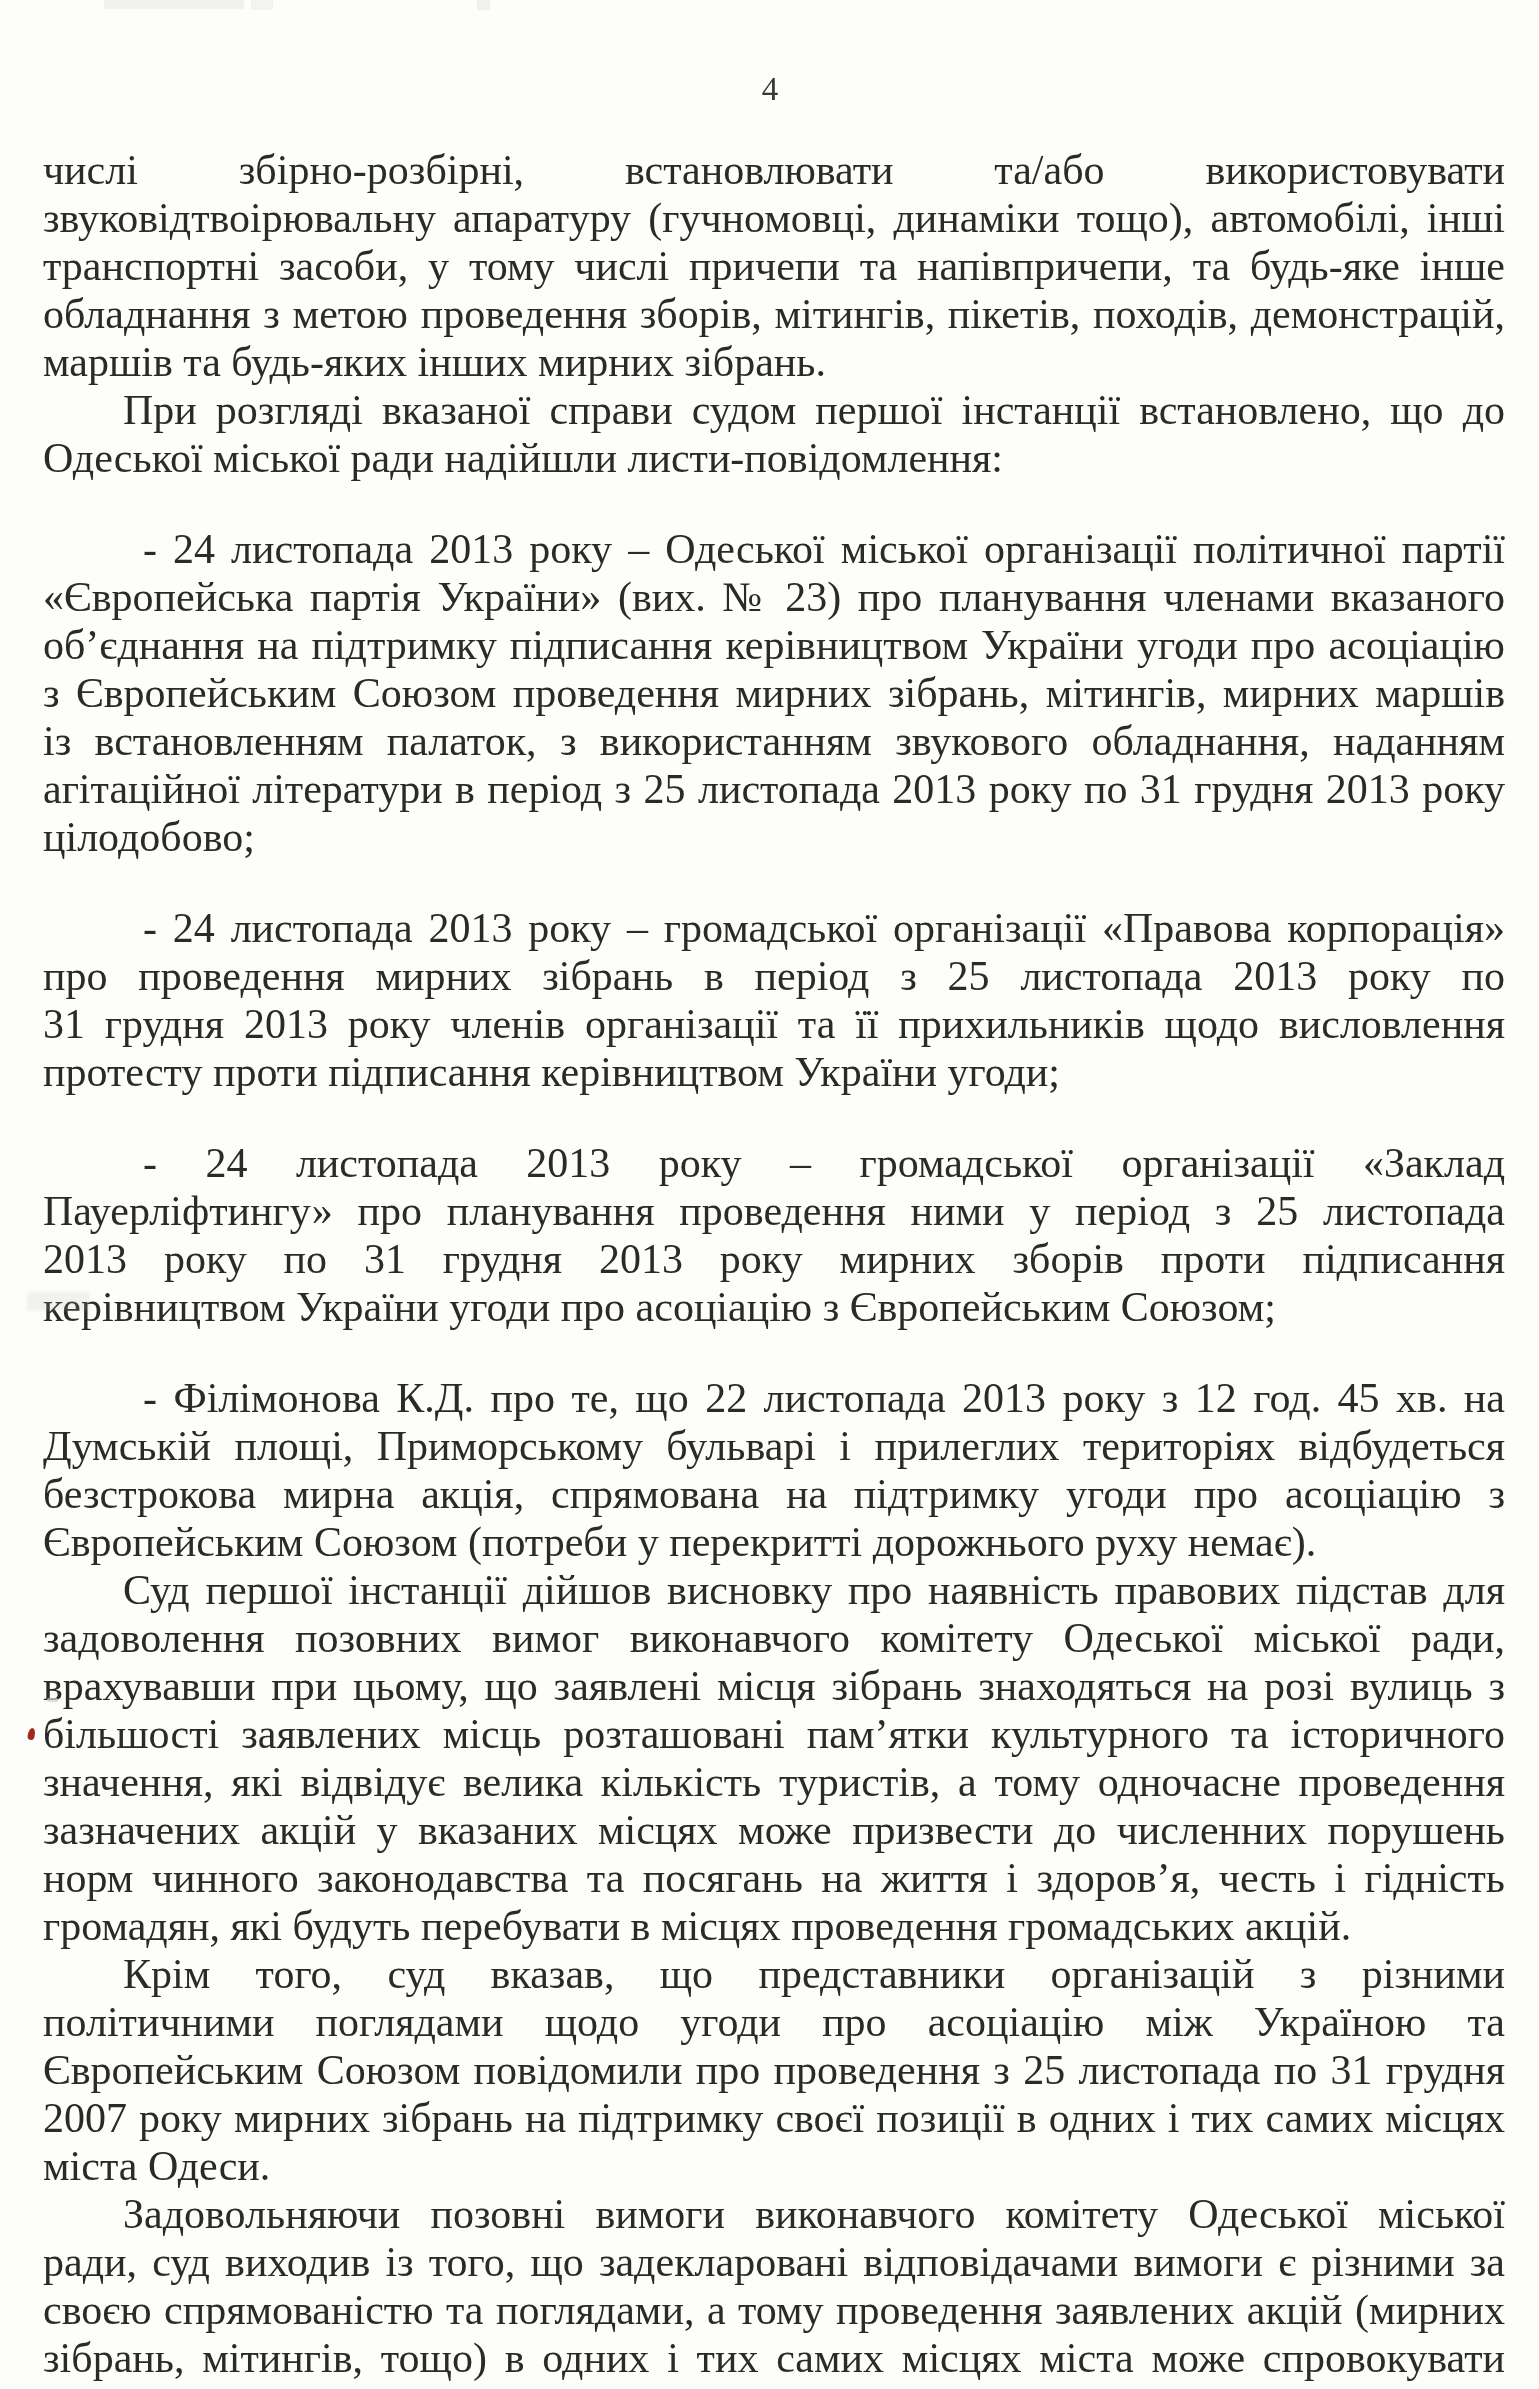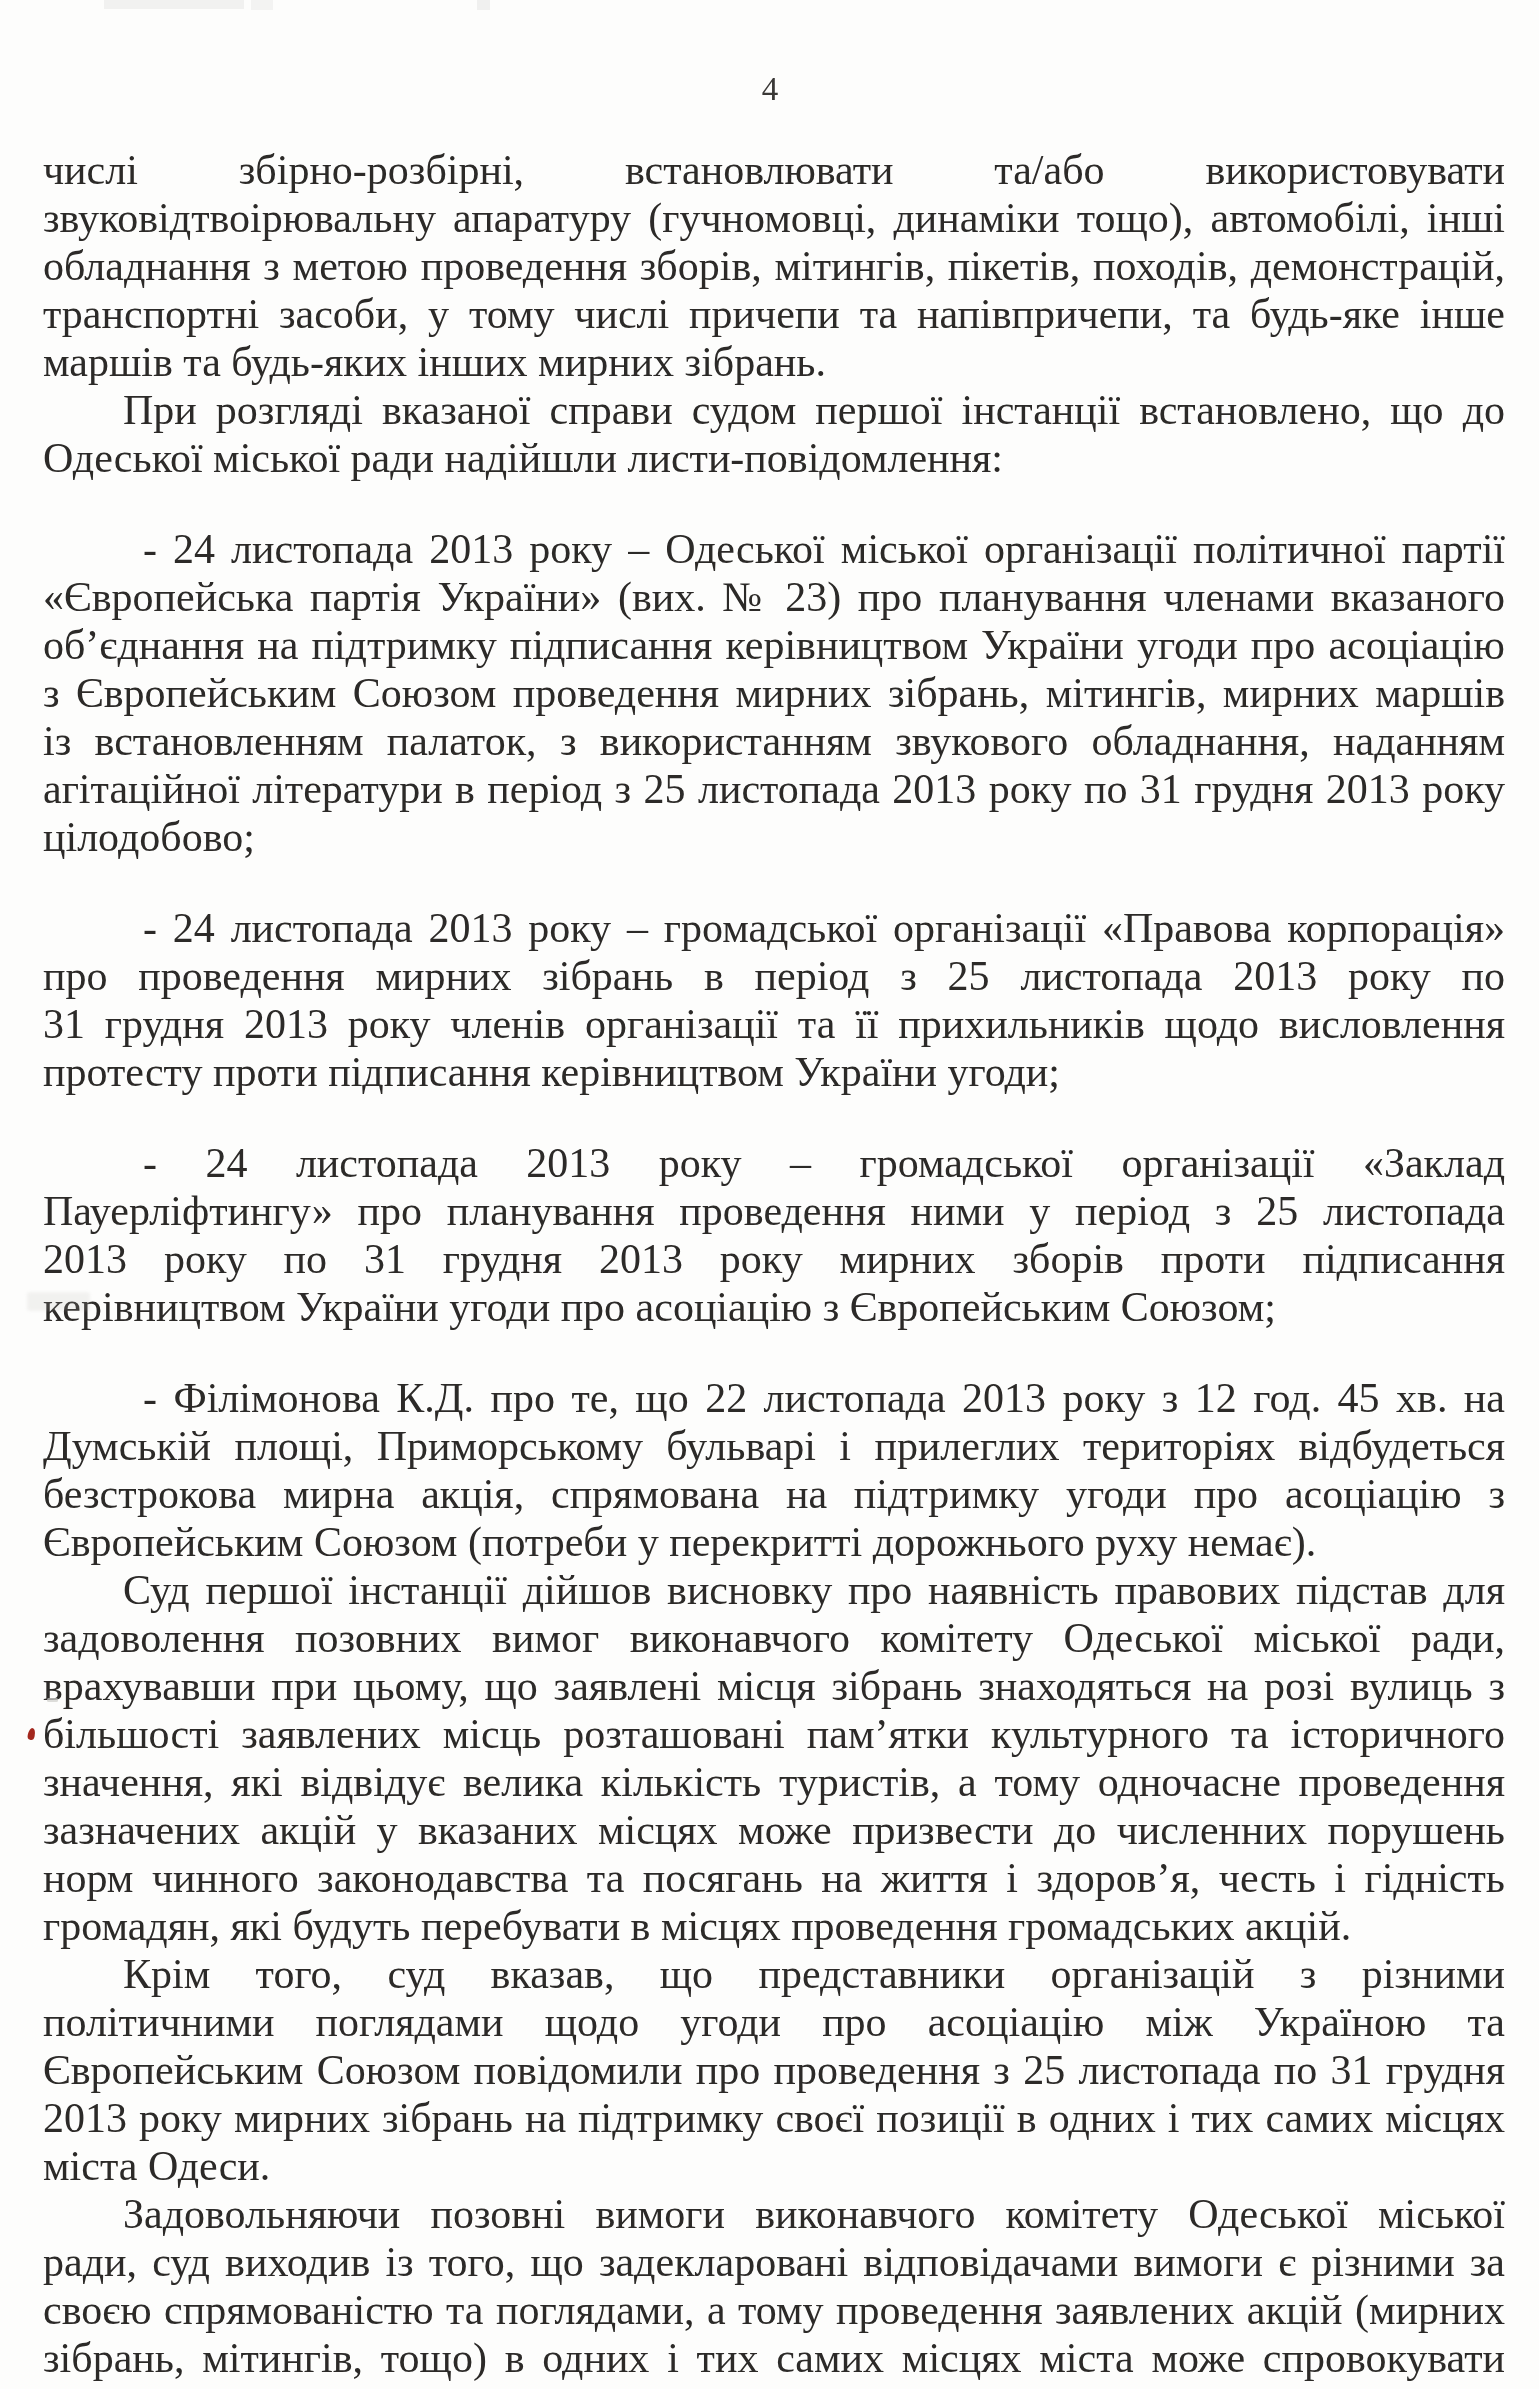--- a/index.html
+++ b/index.html
@@ -81,22 +81,22 @@
   <div class="artifact strip-1"></div>
   <div class="artifact strip-2"></div>
   <div class="artifact strip-3"></div>
 
   <div class="page-number">4</div>
 
   <div class="content" id="content">
       <div class="paragraph">
         <div class="line">числі збірно-розбірні, встановлювати та/або використовувати</div>
         <div class="line">звуковідтвоірювальну апаратуру (гучномовці, динаміки тощо), автомобілі, інші</div>
+        <div class="line">транспортні засоби, у тому числі причепи та напівпричепи, та будь-яке інше</div>
         <div class="line">обладнання з метою проведення зборів, мітингів, пікетів, походів, демонстрацій,</div>
-        <div class="line">транспортні засоби, у тому числі причепи та напівпричепи, та будь-яке інше</div>
         <div class="line last">маршів та будь-яких інших мирних зібрань.</div>
       </div>
       <div class="paragraph">
         <div class="line indent">При розгляді вказаної справи судом першої інстанції встановлено, що до</div>
         <div class="line last">Одеської міської ради надійшли листи-повідомлення:</div>
       </div>
       <div class="paragraph">
         <div class="line indent-dash">- 24 листопада 2013 року – Одеської міської організації політичної партії</div>
         <div class="line">«Європейська партія України» (вих. № 23) про планування членами вказаного</div>
         <div class="line">об’єднання на підтримку підписання керівництвом України угоди про асоціацію</div>
@@ -130,21 +130,21 @@
         <div class="line">більшості заявлених місць розташовані пам’ятки культурного та історичного</div>
         <div class="line">значення, які відвідує велика кількість туристів, а тому одночасне проведення</div>
         <div class="line">зазначених акцій у вказаних місцях може призвести до численних порушень</div>
         <div class="line">норм чинного законодавства та посягань на життя і здоров’я, честь і гідність</div>
         <div class="line last">громадян, які будуть перебувати в місцях проведення громадських акцій.</div>
       </div>
       <div class="paragraph">
         <div class="line indent">Крім того, суд вказав, що представники організацій з різними</div>
         <div class="line">політичними поглядами щодо угоди про асоціацію між Україною та</div>
         <div class="line">Європейським Союзом повідомили про проведення з 25 листопада по 31 грудня</div>
-        <div class="line">2013 року мирних зібрань на підтримку своєї позиції в одних і тих самих місцях</div>
+        <div class="line">2007 року мирних зібрань на підтримку своєї позиції в одних і тих самих місцях</div>
         <div class="line last">міста Одеси.</div>
       </div>
       <div class="paragraph">
         <div class="line indent">Задовольняючи позовні вимоги виконавчого комітету Одеської міської</div>
         <div class="line">ради, суд виходив із того, що задекларовані відповідачами вимоги є різними за</div>
         <div class="line">своєю спрямованістю та поглядами, а тому проведення заявлених акцій (мирних</div>
         <div class="line">зібрань, мітингів, тощо) в одних і тих самих місцях міста може спровокувати</div>
         <div class="line">сутички між учасниками масових заходів та призвести до порушення</div>
         <div class="line last">громадського порядку.</div>
       </div>

